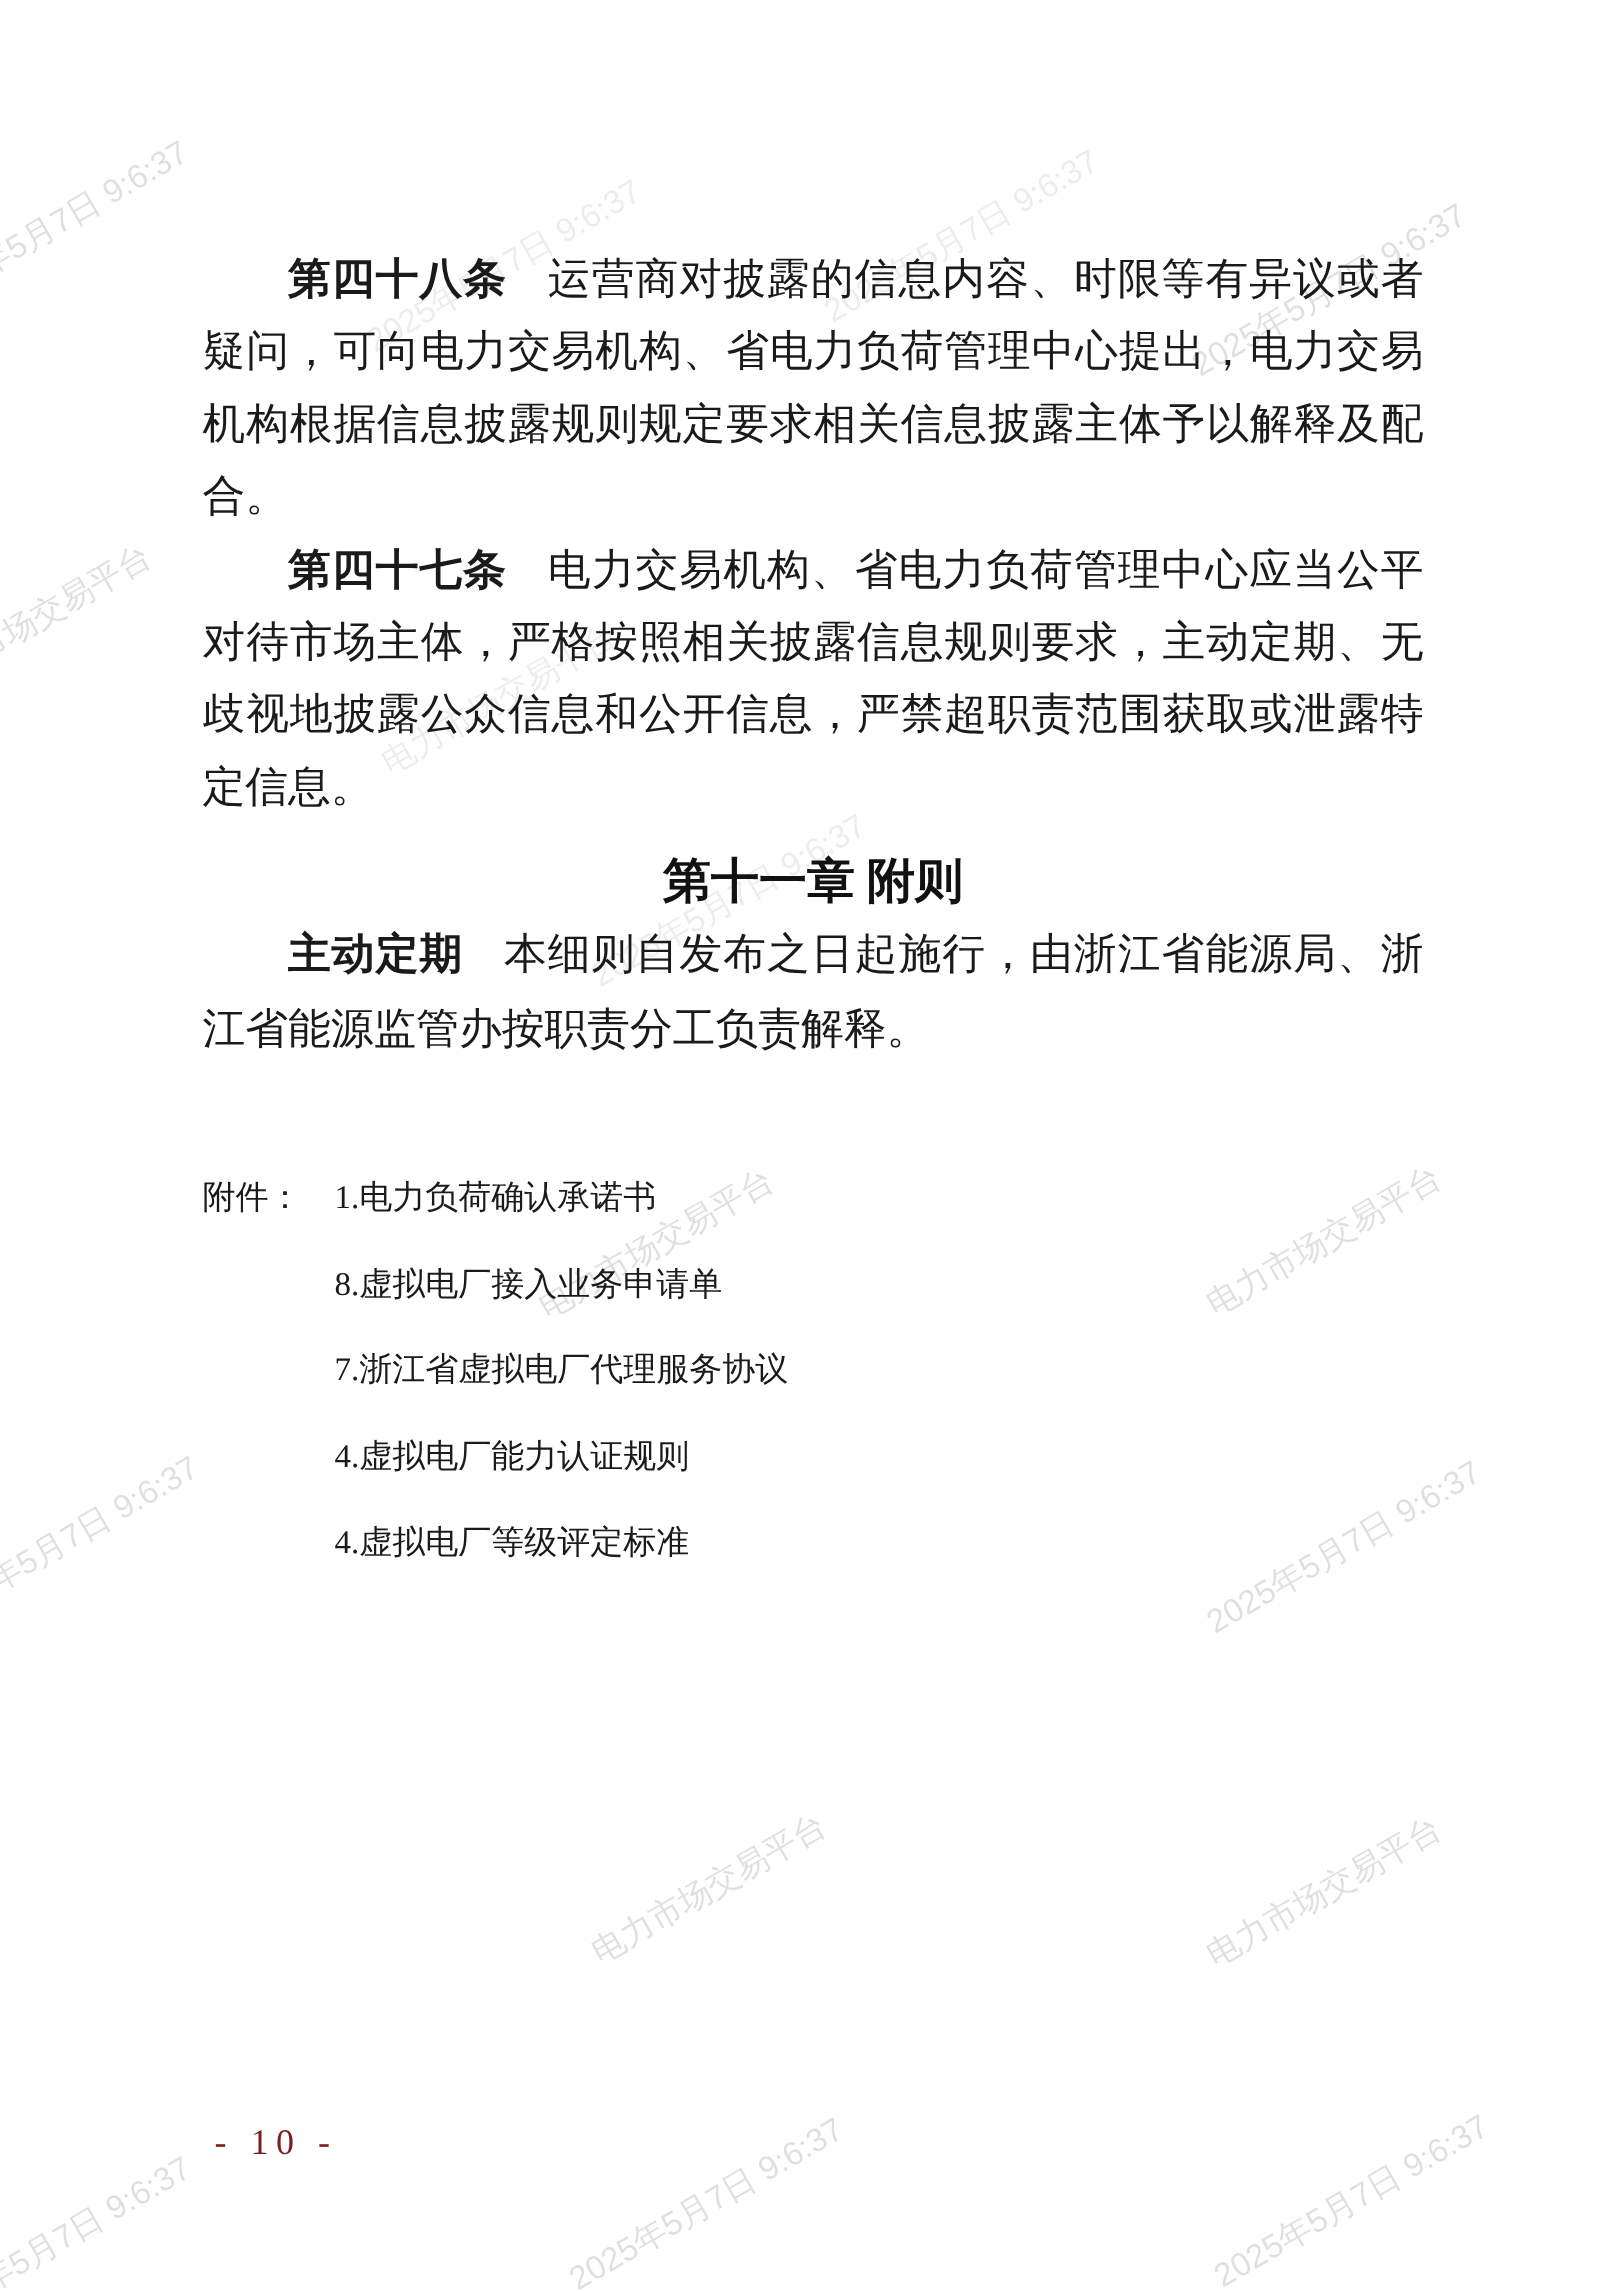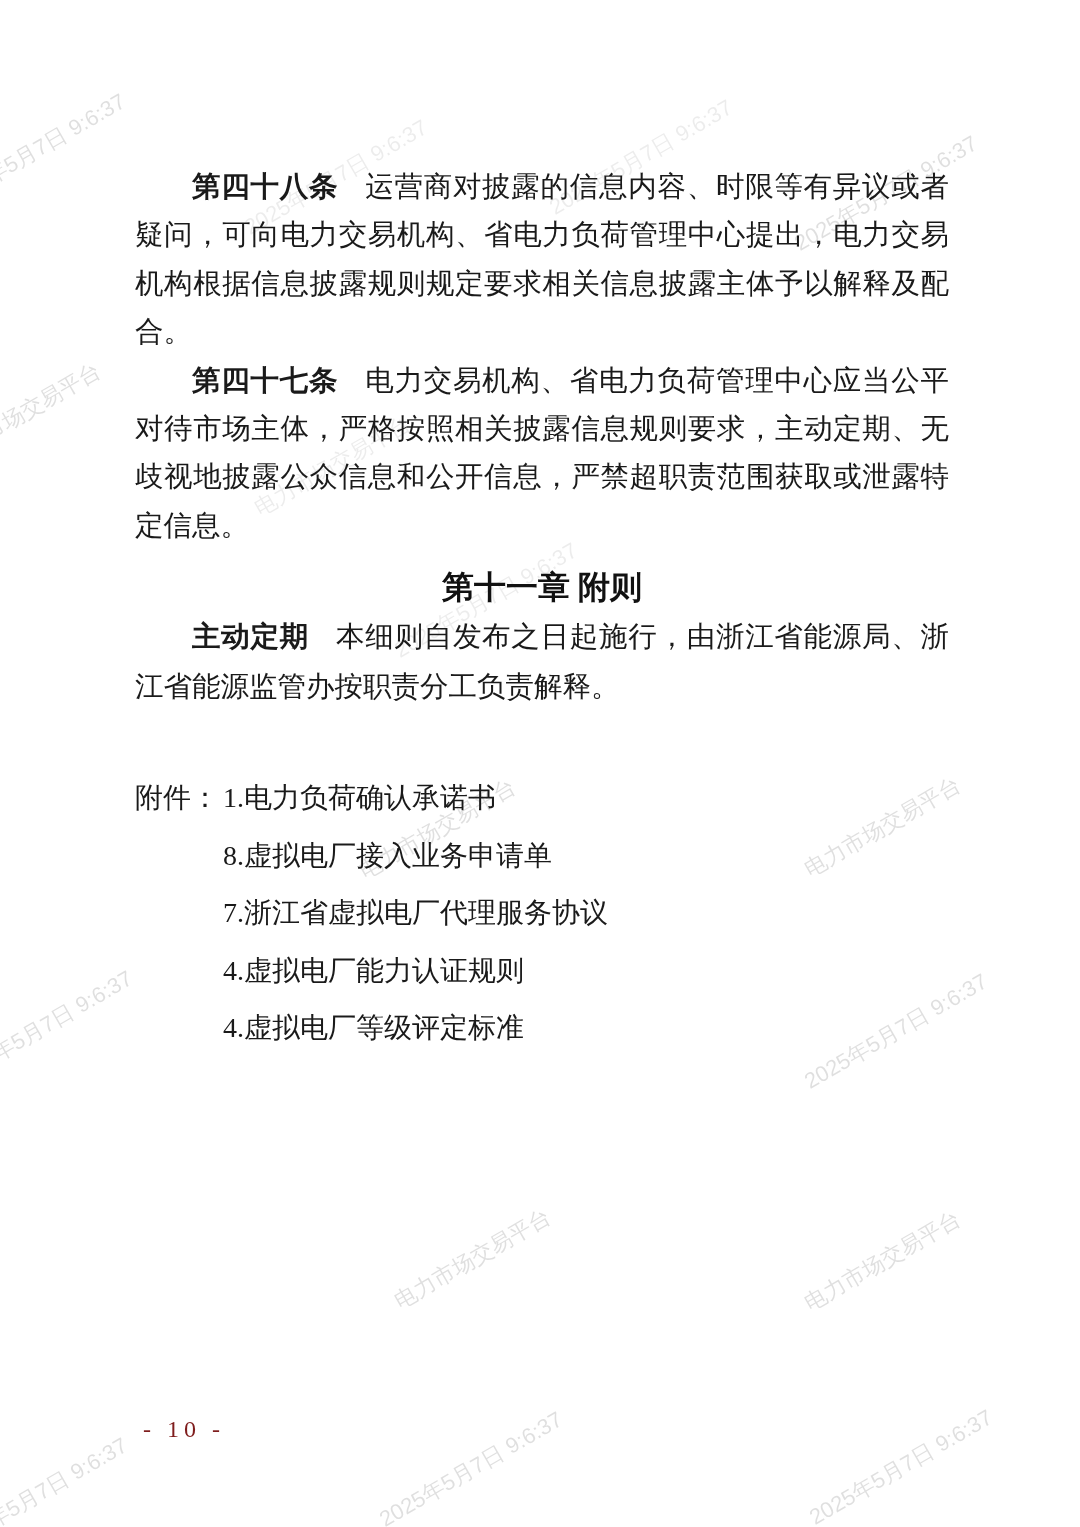--- a/index.html
+++ b/index.html
@@ -50,21 +50,21 @@
     font-weight: bold;
     color: #111111;
   }
 
   .attachments {
     position: absolute;
     left: 135px;
     top: 769px;
     width: 814px;
     display: flex;
-    font-size: 28px;
+    font-size: 22px;
     line-height: 57.5px;
   }
   .att-label { flex: 0 0 88px; }
   .att-items { flex: 1; }
   .att-item { display: block; }
 
   .page-number {
     position: absolute;
     left: 143px;
     top: 1416px;

